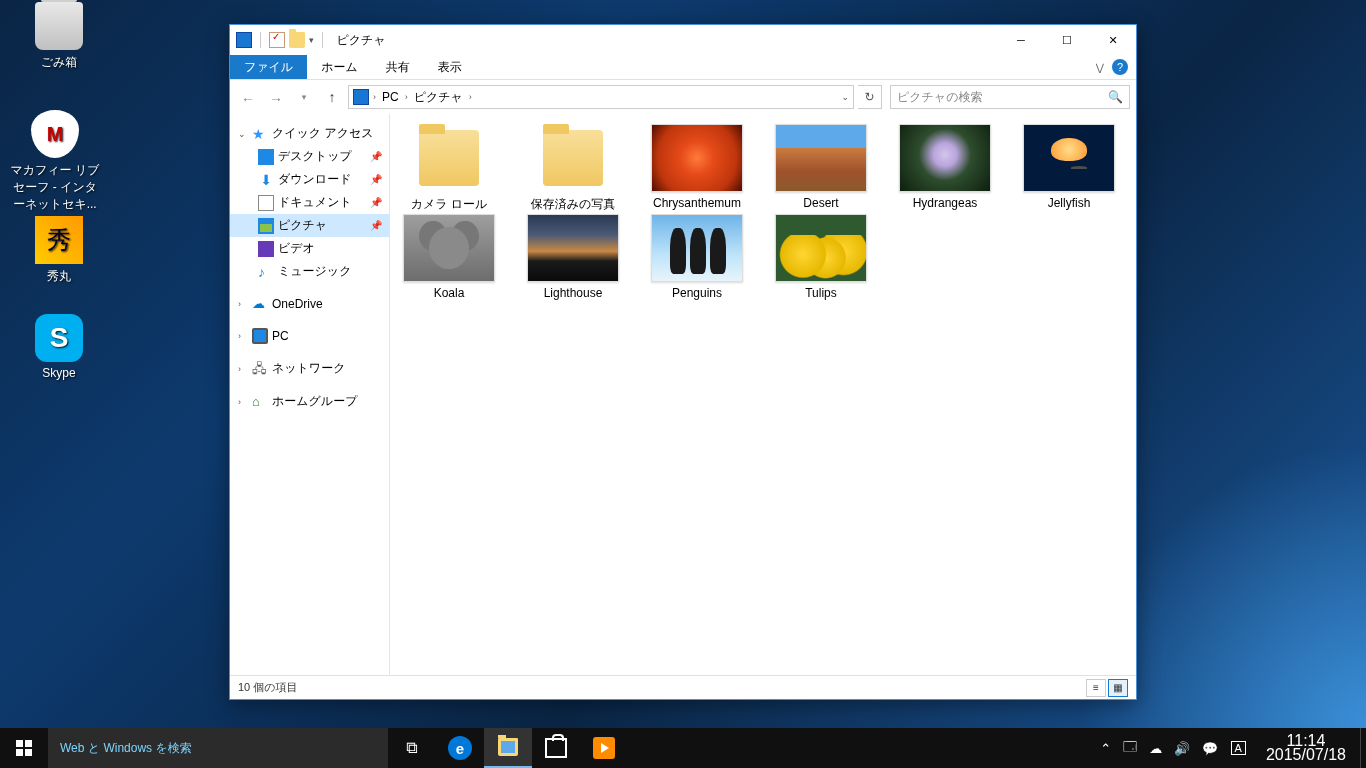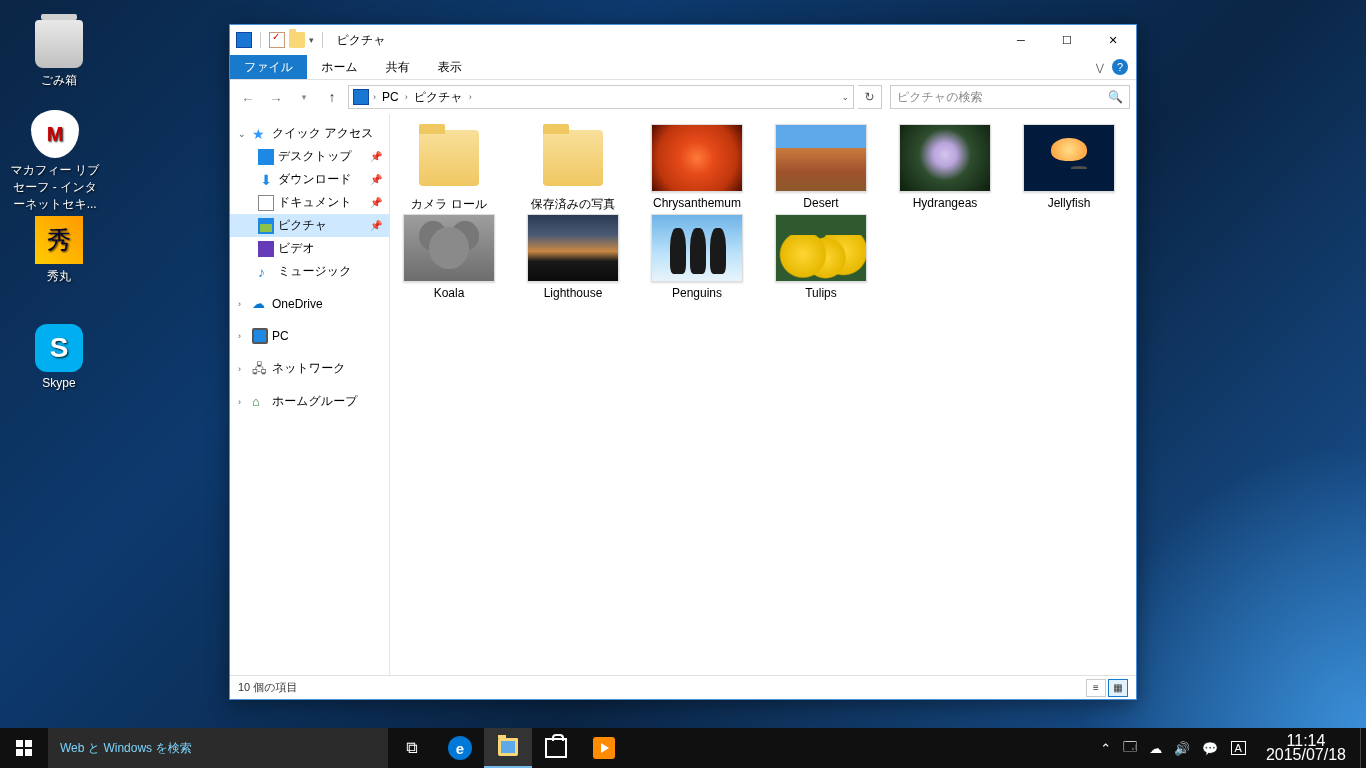--- a/index.html
+++ b/index.html
@@ -115,33 +115,33 @@
 .ime-box { border:1px solid #fff; padding:0 3px; font-size:11px; }
 .clock-area { text-align:center; padding:0 8px; font-size:16px; line-height:14px; cursor:pointer; }
 .show-desktop { width:6px; border-left:1px solid #444; cursor:pointer; }
 </style>
 </head>
 <body>
 
 <div class="desktop">
   <div class="light-rays"></div>
 
-  <div class="desktop-icon" style="left:14px; top:20px">
+  <div class="desktop-icon" style="left:14px; top:2px">
     <div class="ico recycle-bin"></div>
     <div>ごみ箱</div>
   </div>
   <div class="desktop-icon" style="left:10px; top:110px">
     <div class="ico mcafee-ico">M</div>
     <div>マカフィー リブセーフ - インターネットセキ...</div>
   </div>
   <div class="desktop-icon" style="left:14px; top:216px">
     <div class="ico hidemaru-ico"></div>
     <div>秀丸</div>
   </div>
-  <div class="desktop-icon" style="left:14px; top:324px">
+  <div class="desktop-icon" style="left:14px; top:314px">
     <div class="ico skype-ico"></div>
     <div>Skype</div>
   </div>
 
   <div class="explorer">
     <div class="title-bar">
       <div class="title-icons">
         <span class="title-sm-icon pc-sm"></span>
         <span class="title-sep"></span>
         <span class="title-sm-icon chk-sm"></span>

